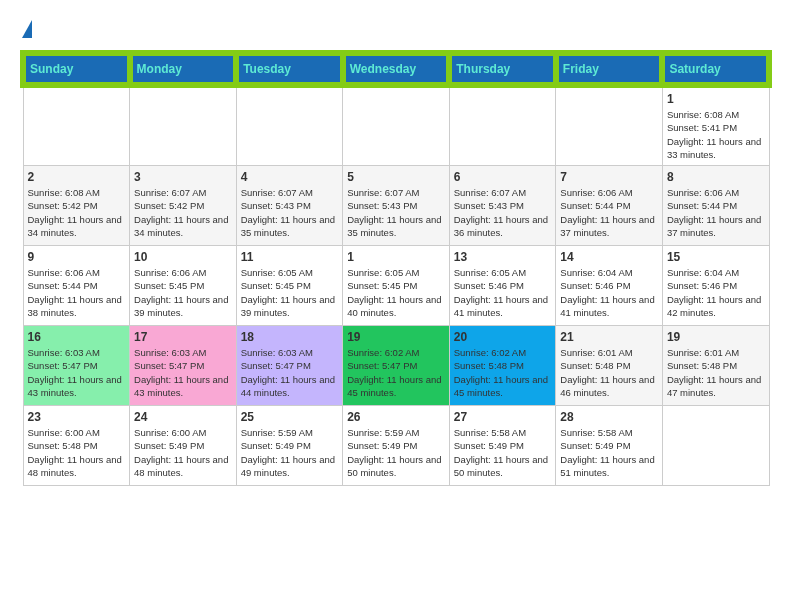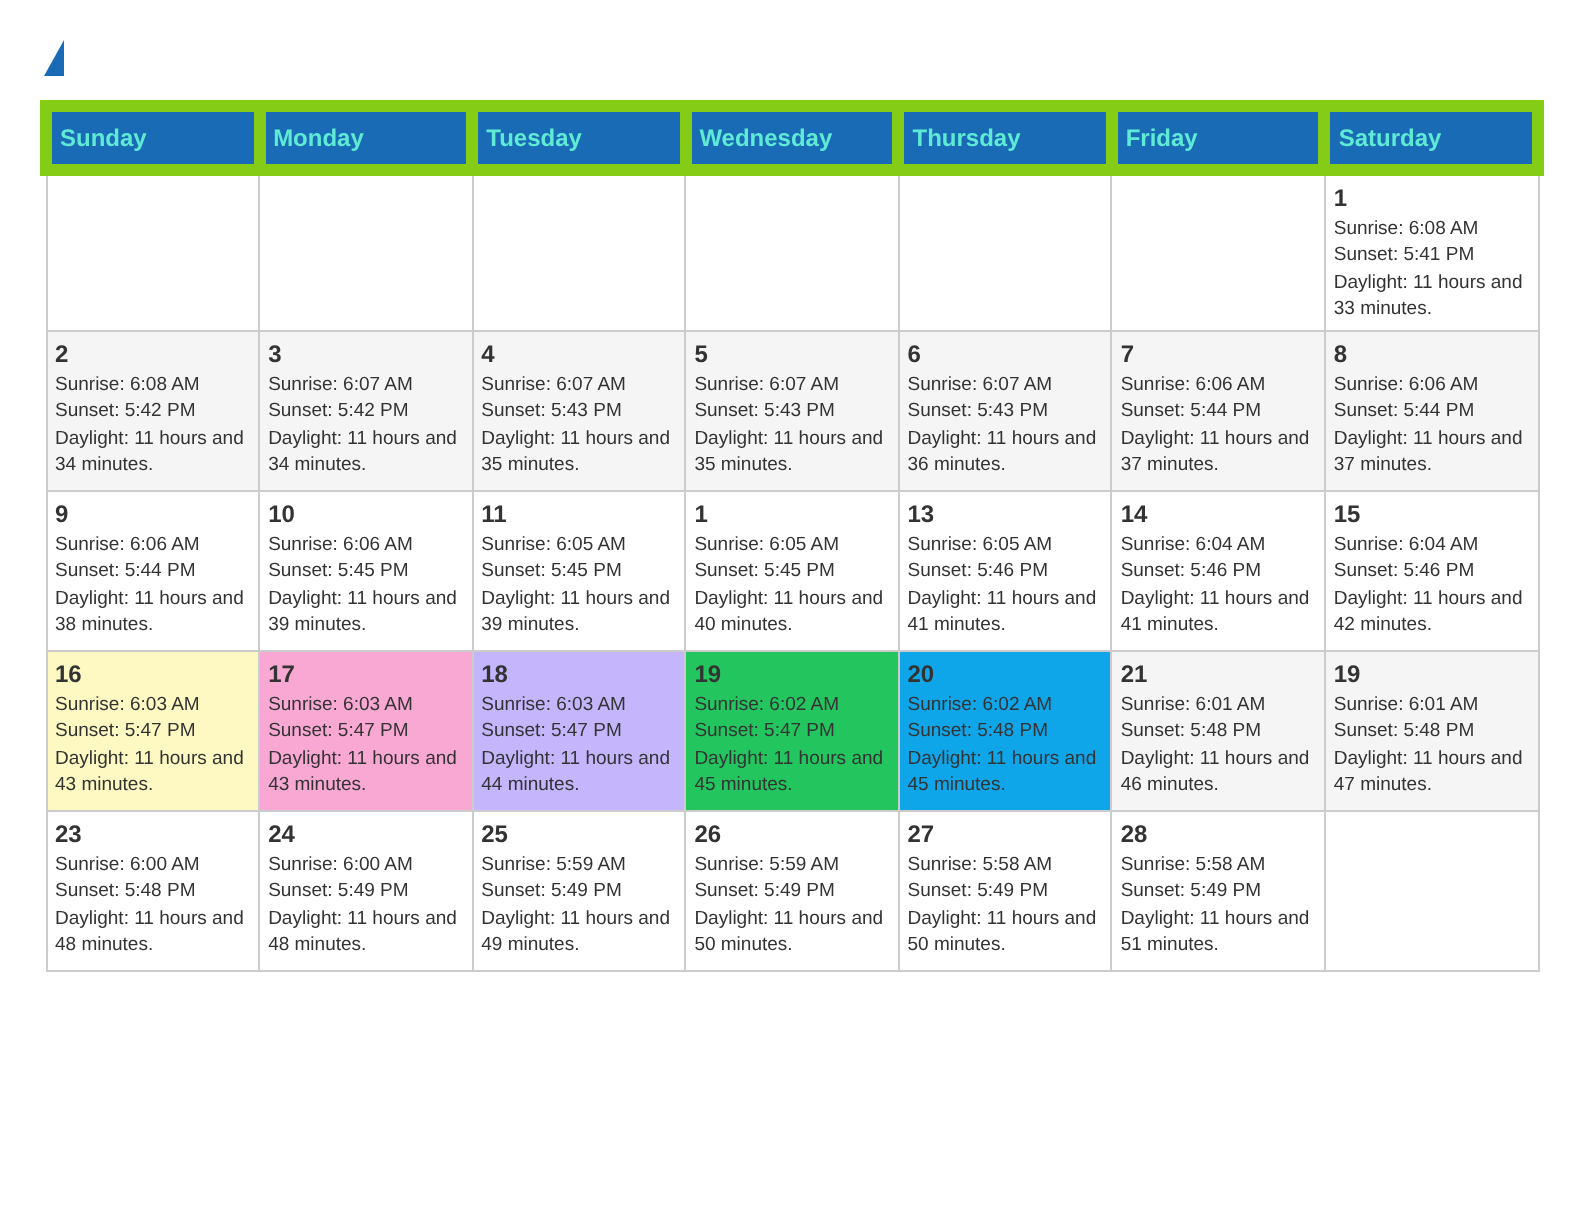--- a/index.html
+++ b/index.html
@@ -220,21 +220,21 @@
 Daylight: 11 hours and 41 minutes.</div>
         </td>
         <td>
           <div class="day-number">15</div>
           <div class="day-info" style="white-space: pre-line;">Sunrise: 6:04 AM
 Sunset: 5:46 PM
 Daylight: 11 hours and 42 minutes.</div>
         </td>
       </tr>
       <tr>
-        <td style="background: #fef9c3;">
+        <td style="background: #86efac;">
           <div class="day-number">16</div>
           <div class="day-info" style="white-space: pre-line;">Sunrise: 6:03 AM
 Sunset: 5:47 PM
 Daylight: 11 hours and 43 minutes.</div>
         </td>
         <td style="background: #f9a8d4;">
           <div class="day-number">17</div>
           <div class="day-info" style="white-space: pre-line;">Sunrise: 6:03 AM
 Sunset: 5:47 PM
 Daylight: 11 hours and 43 minutes.</div>

